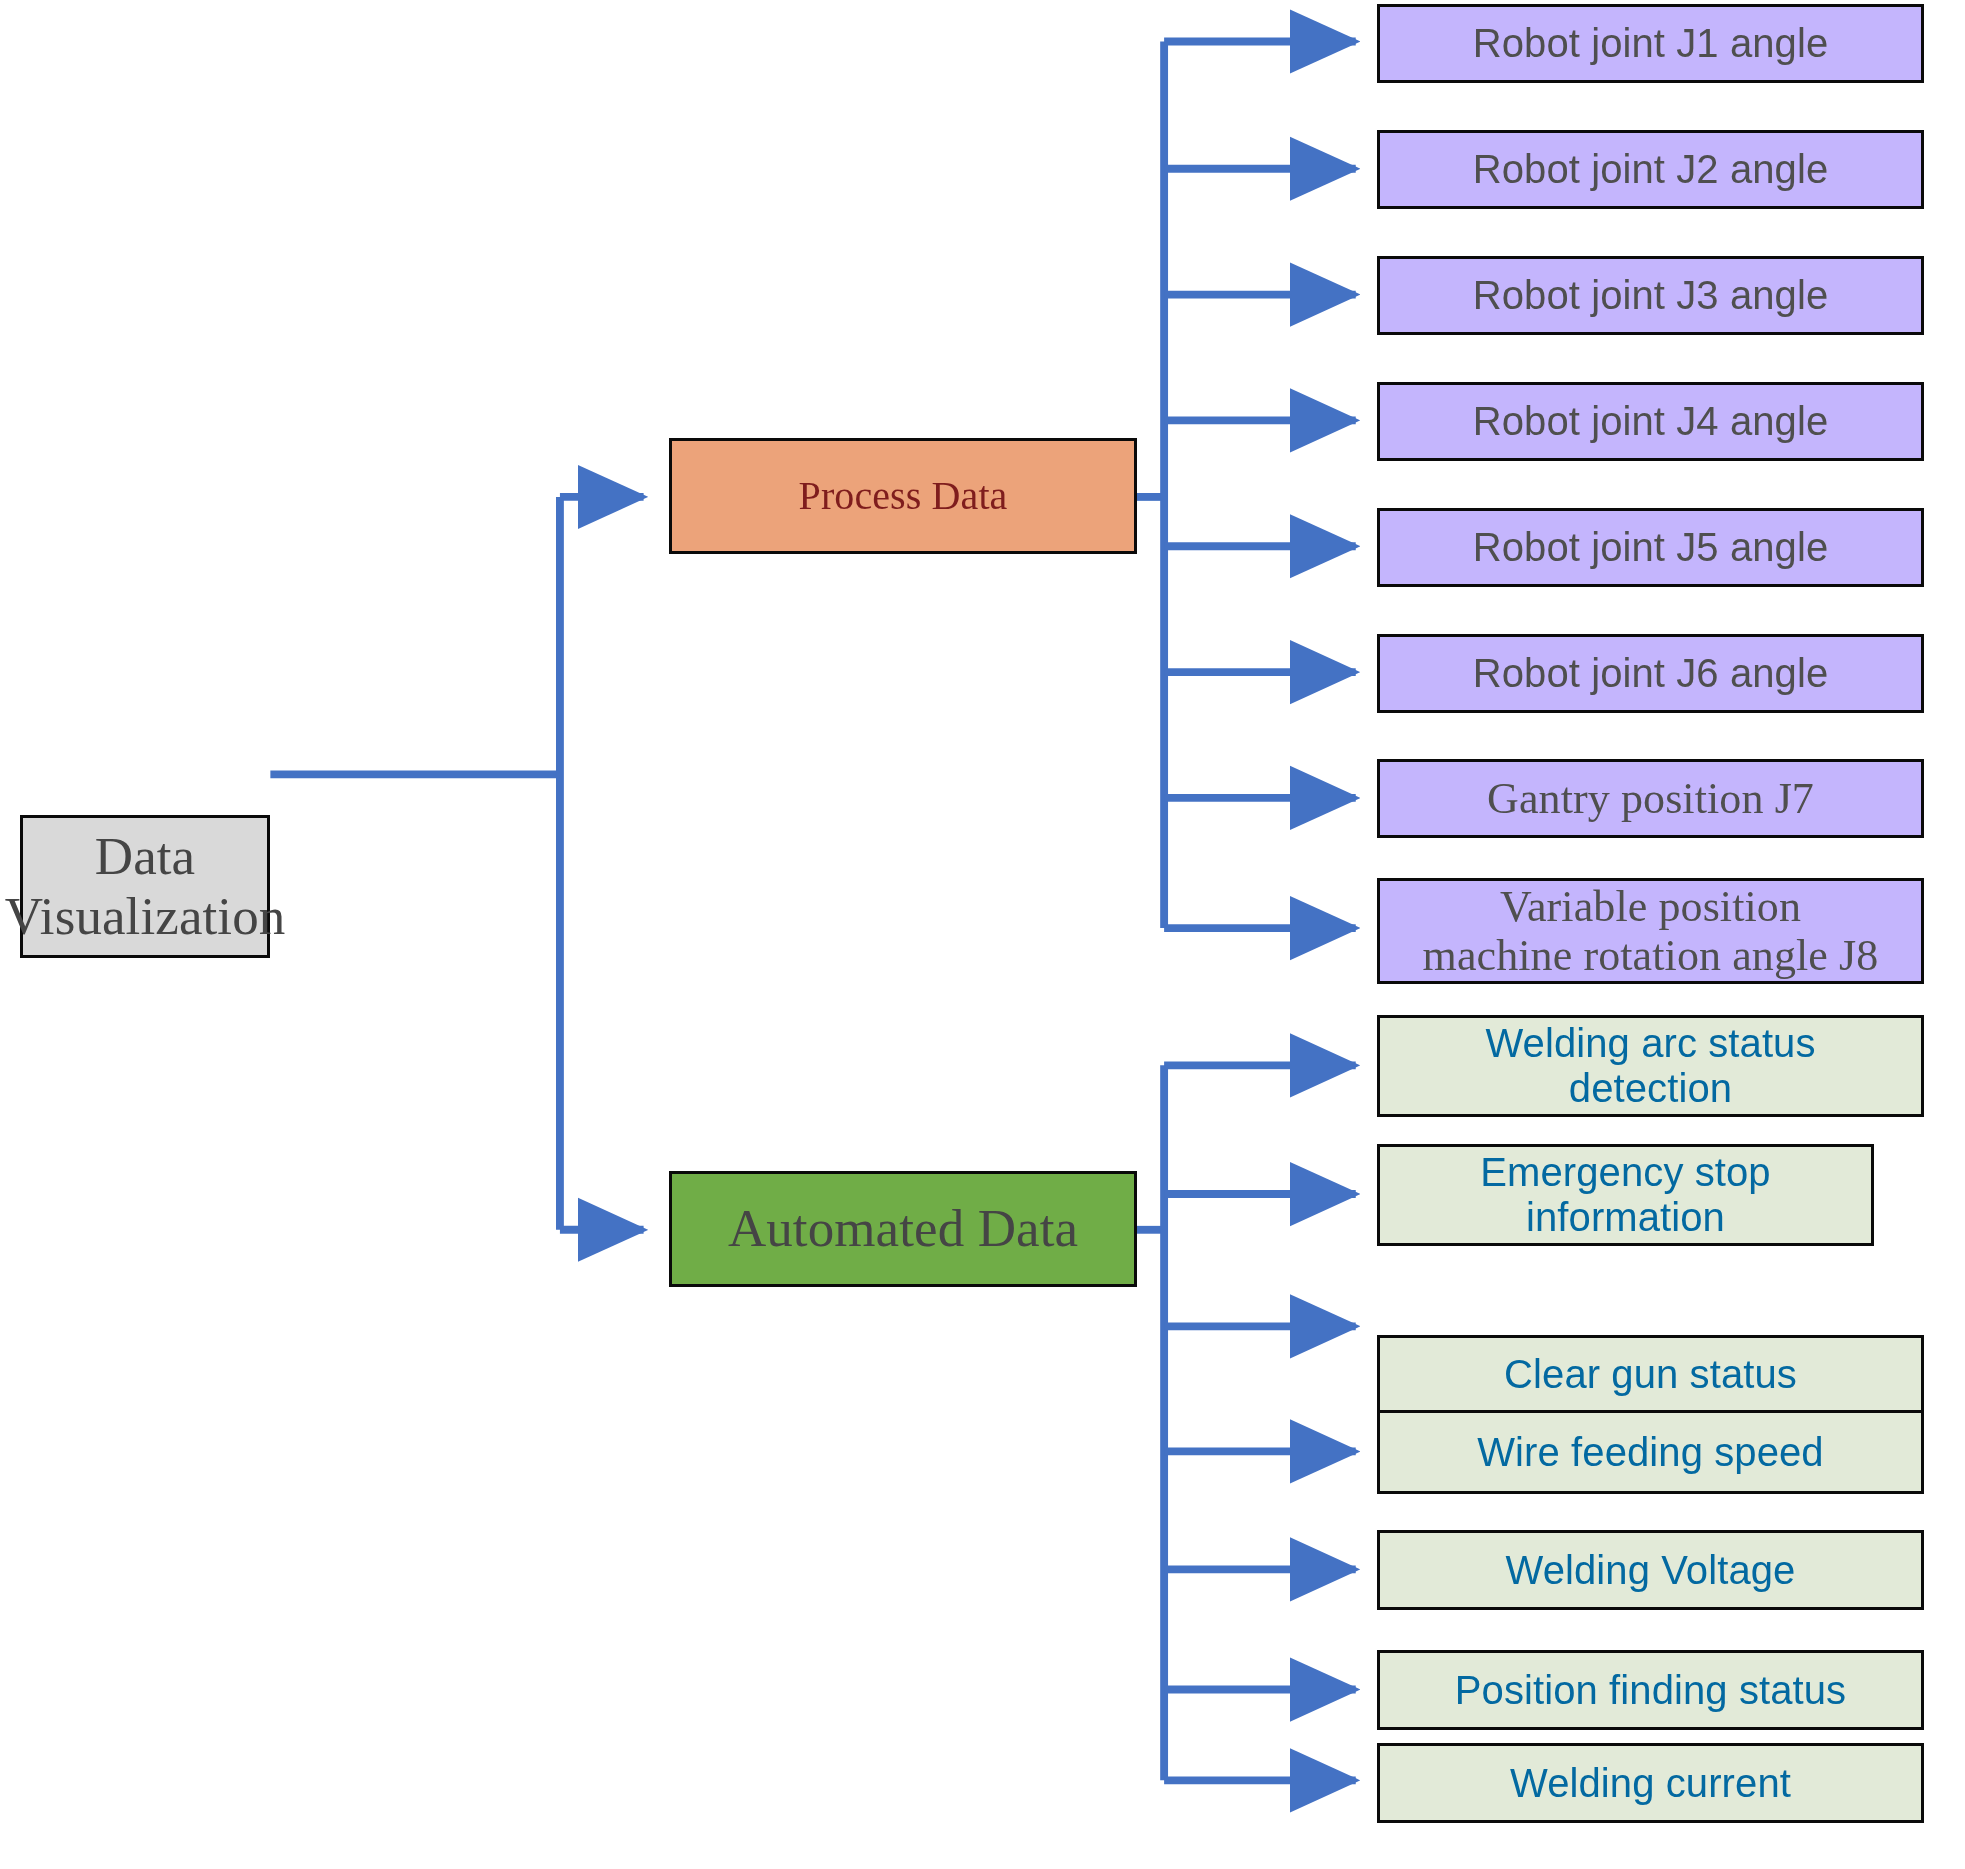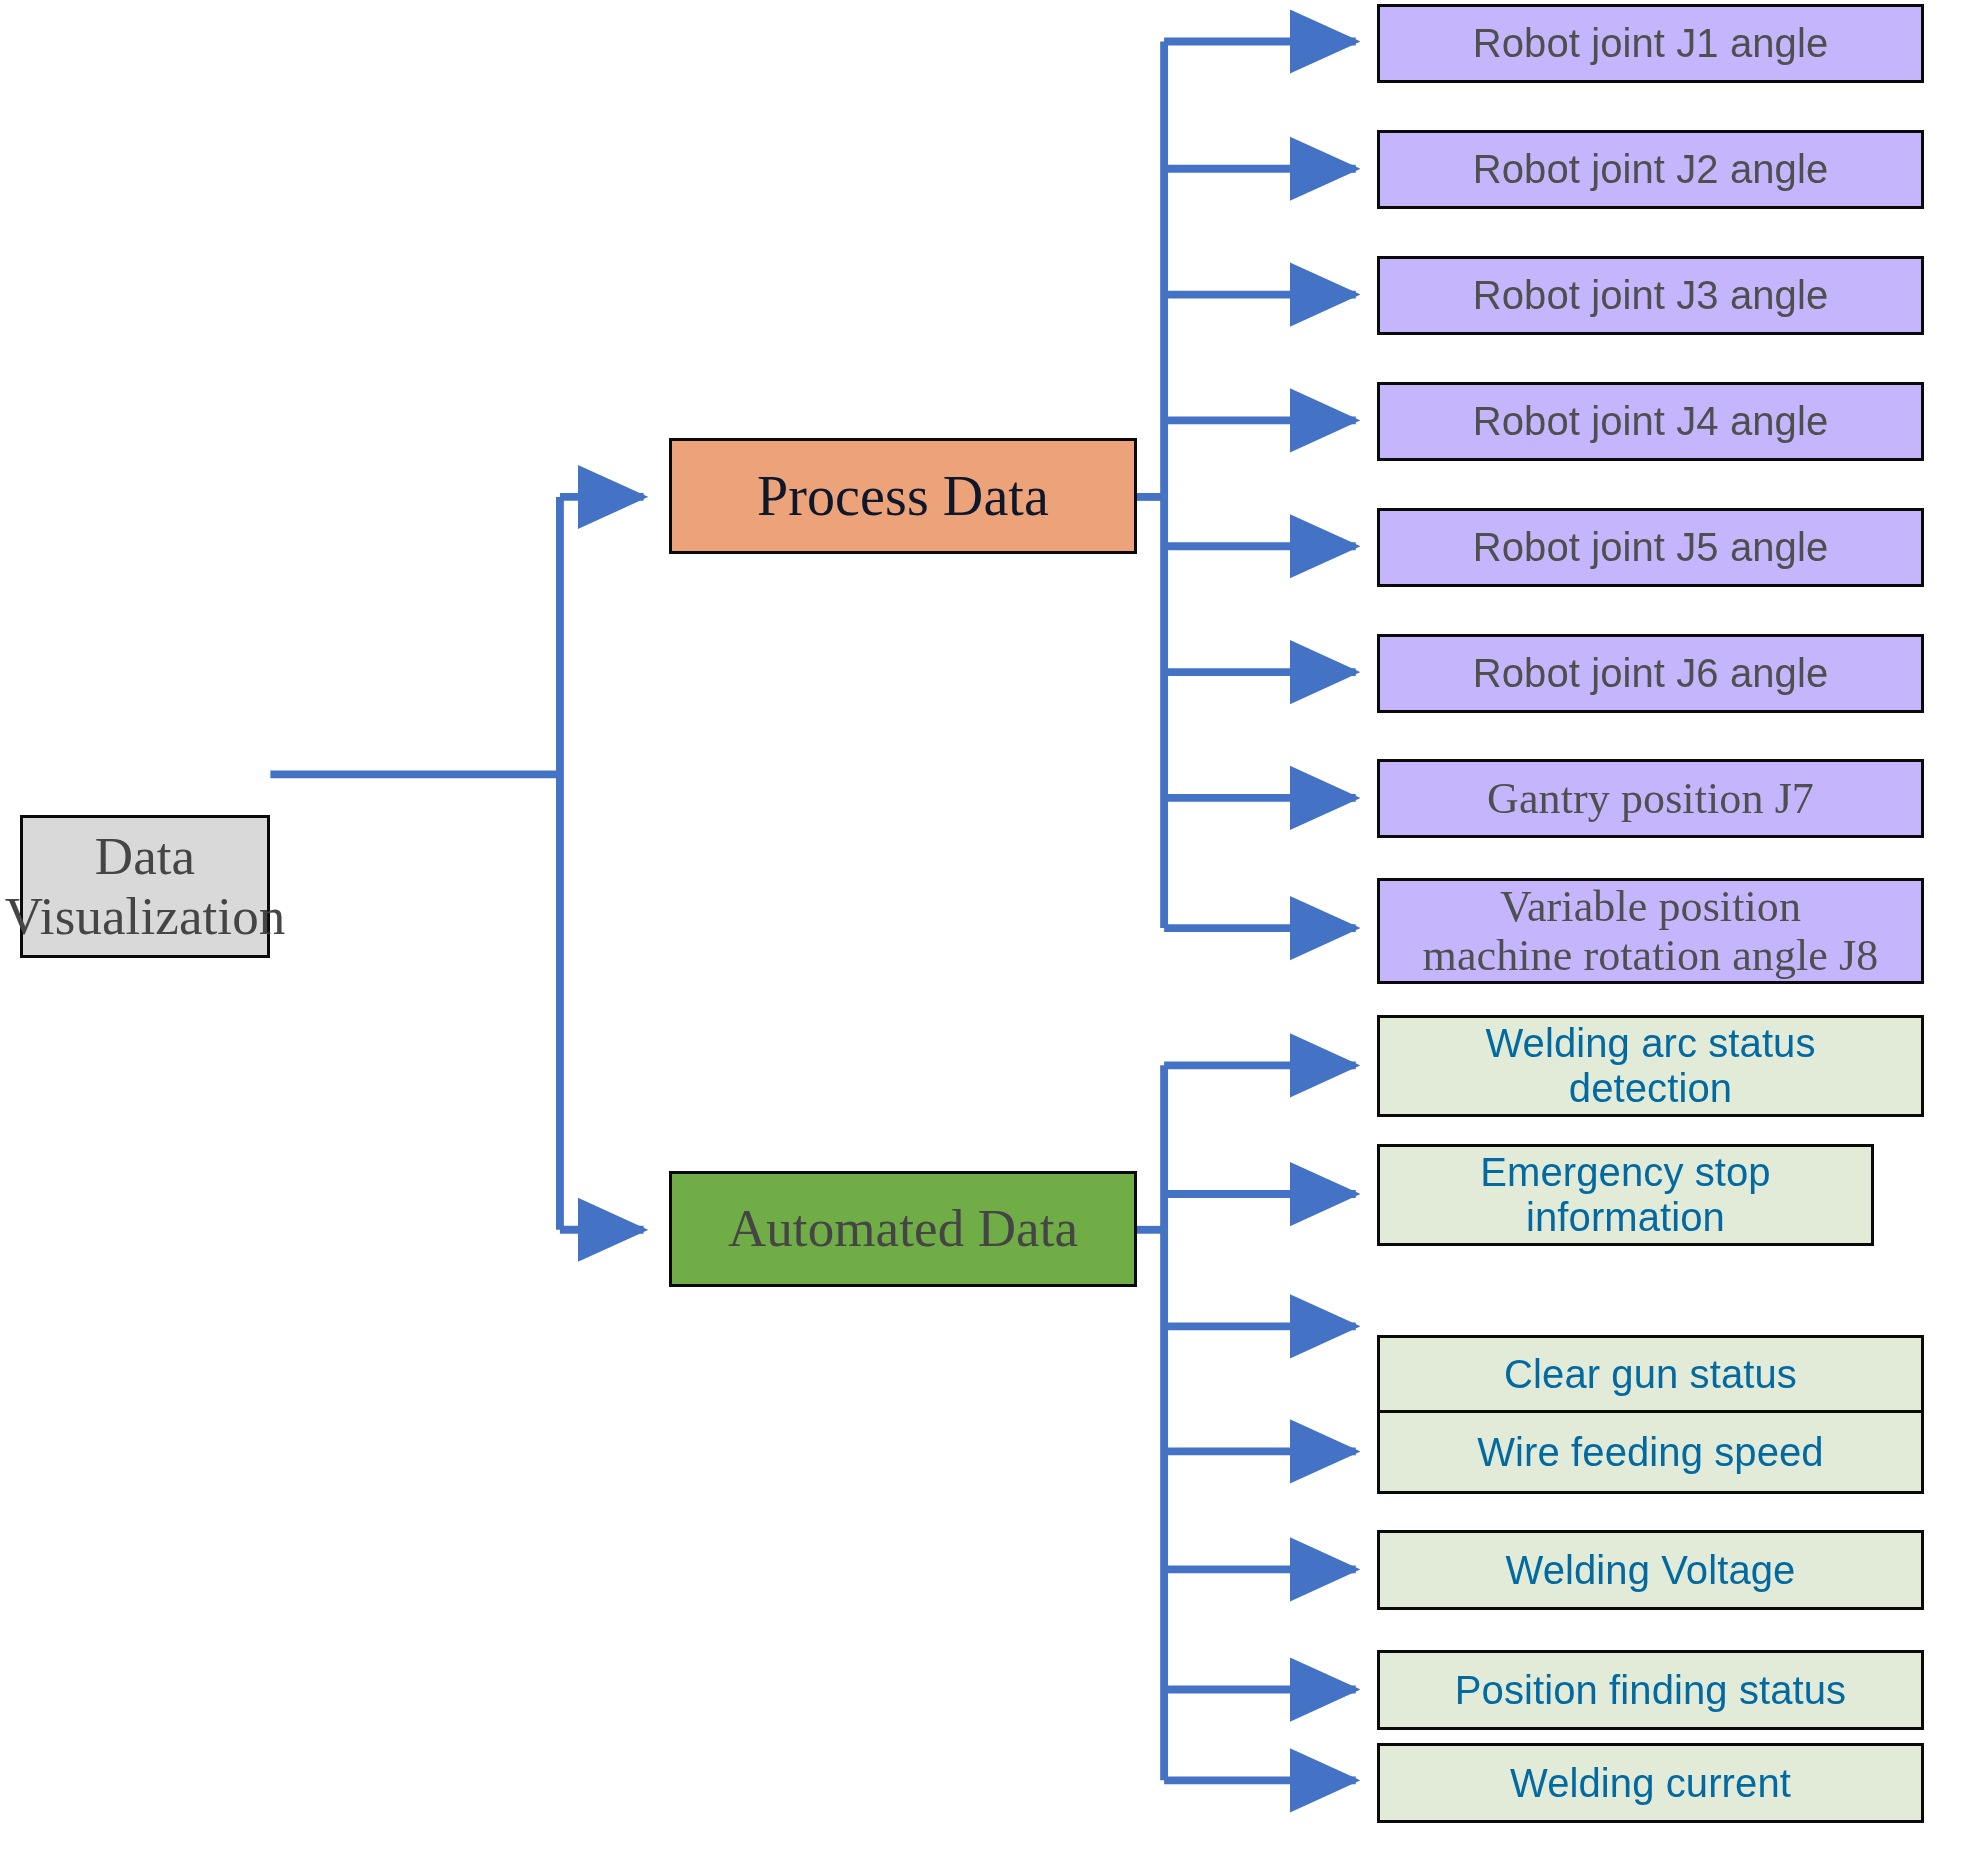--- a/index.html
+++ b/index.html
@@ -48,22 +48,22 @@
     font-family: "Liberation Serif", serif;
     font-size: 53px;
     color: #454545;
     white-space: pre-line;
   }
 
   
   .node.cat-process {
     background: #eca37a;
     font-family: "Liberation Serif", serif;
-    font-size: 56px;
-    color: #0f172a;
+    font-size: 40px;
+    color: #7f1d1d;
   }
   .node.cat-auto {
     background: #70ad47;
     font-family: "Liberation Serif", serif;
     font-size: 53px;
     color: #454545;
   }
 
   
   .node.leaf-process {

